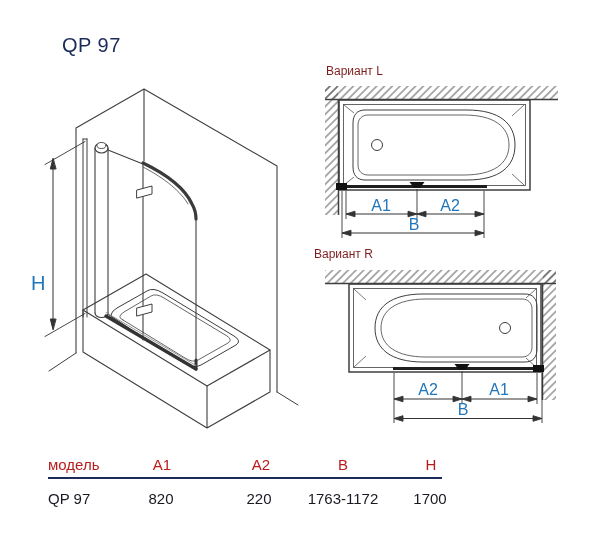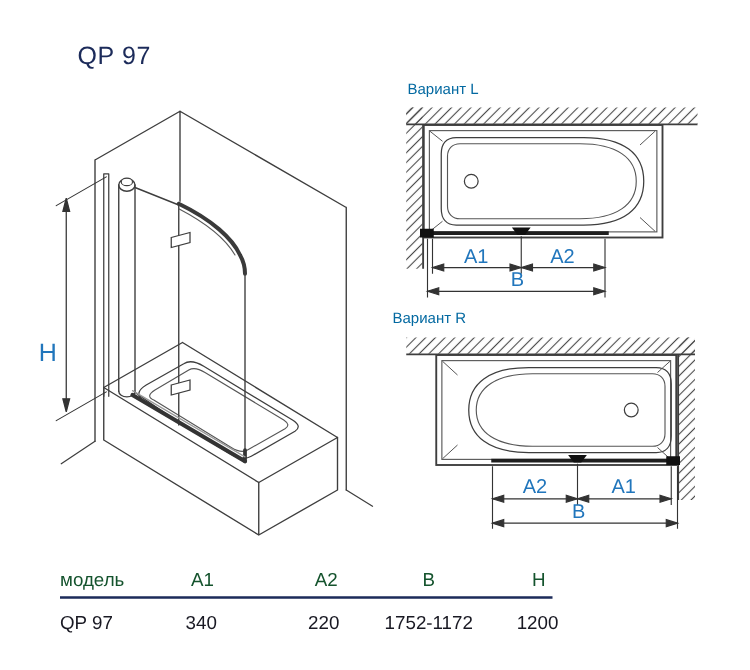--- a/index.html
+++ b/index.html
@@ -6,22 +6,22 @@
   .canvas {
     position:relative; width:600px; height:536px; background:#ffffff;
     font-family:"Liberation Sans", sans-serif; overflow:hidden;
   }
   svg.art { position:absolute; left:0; top:0; }
   .lbl { position:absolute; white-space:nowrap; line-height:1; }
   .title { left:62px; top:35px; font-size:20px; color:#1c2b5a; letter-spacing:0.5px; }
   .blue { color:#2176bc; }
   .h-label { left:31px; top:273px; font-size:20px; }
   .dim { font-size:16px; transform:translateX(-50%); }
-  .variant-title { font-size:12px; color:#0369a1; }
-  .th { position:absolute; font-size:15px; color:#14532d; line-height:1; }
+  .variant-title { font-size:12px; color:#7f1d1d; }
+  .th { position:absolute; font-size:15px; color:#b91c1c; line-height:1; }
   .td { position:absolute; font-size:15px; color:#191923; line-height:1; }
   .center { transform:translateX(-50%); }
   .table-divider { position:absolute; left:48px; top:477px; width:394px; height:2px; background:#1c2b5a; }
 </style>
 </head>
 <body>
 
 <div class="canvas">
 
   <svg class="art" width="600" height="536" viewBox="0 0 600 536">
@@ -141,19 +141,19 @@
   <div>
     <span class="th" style="left:48px; top:457px;">модель</span>
     <span class="th center" style="left:162px; top:457px;">A1</span>
     <span class="th center" style="left:261px; top:457px;">A2</span>
     <span class="th center" style="left:343px; top:457px;">B</span>
     <span class="th center" style="left:431px; top:457px;">H</span>
 
     <div class="table-divider"></div>
 
     <span class="td" style="left:48px; top:491px;">QP 97</span>
-    <span class="td center" style="left:161px; top:491px;">340</span>
+    <span class="td center" style="left:161px; top:491px;">820</span>
     <span class="td center" style="left:259px; top:491px;">220</span>
-    <span class="td center" style="left:343px; top:491px;">1752-1172</span>
-    <span class="td center" style="left:430px; top:491px;">1200</span>
+    <span class="td center" style="left:343px; top:491px;">1763-1172</span>
+    <span class="td center" style="left:430px; top:491px;">1700</span>
   </div>
 
 </div>
 
 </body></html>

